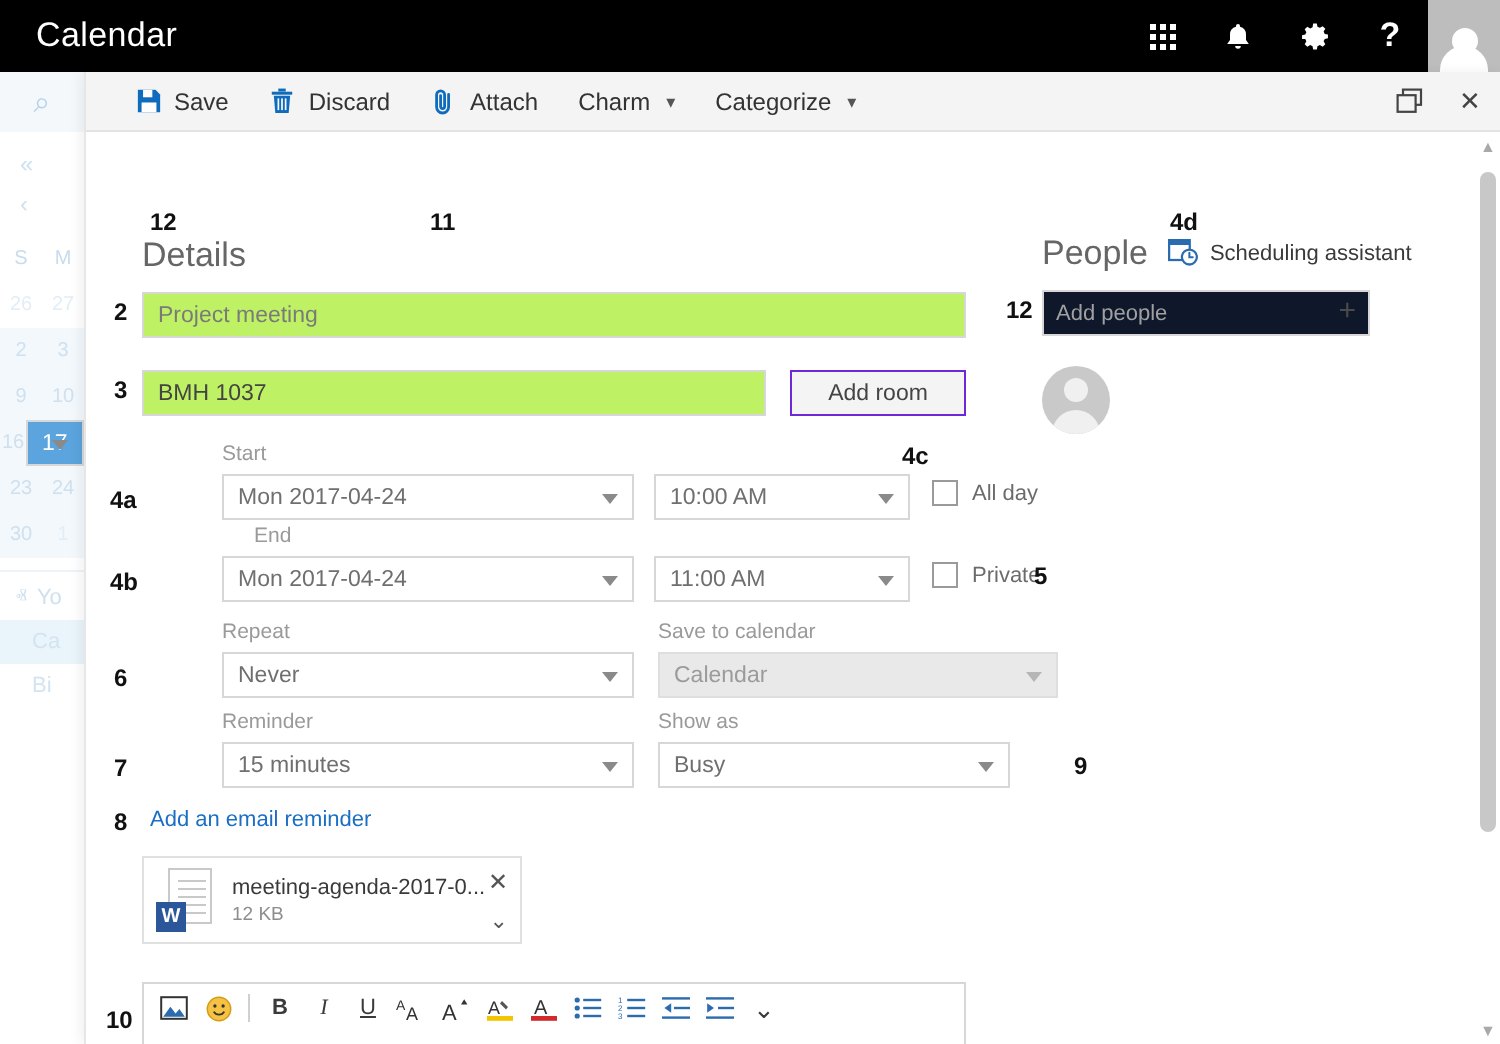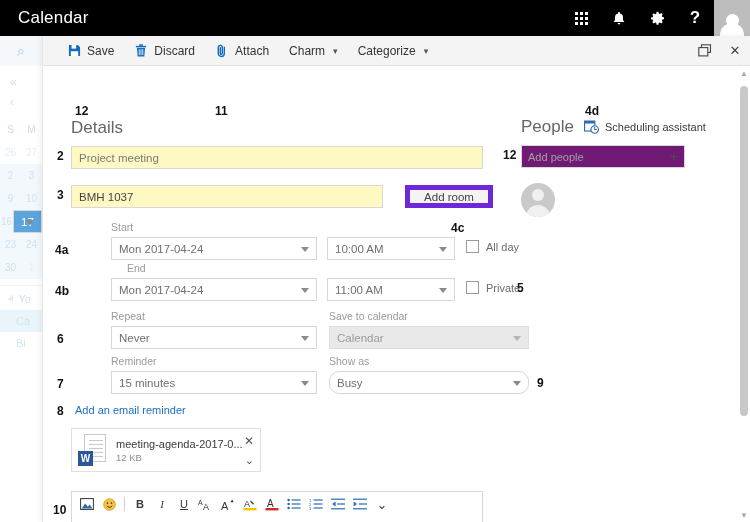--- a/index.html
+++ b/index.html
@@ -88,28 +88,28 @@
   .scrollbar .thumb { position:absolute; left:3px; top: 20px; width: 8px; height: 330px; background:#c8c8c8; border-radius:4px; cursor:pointer;}
 
   
   .num {
     position:absolute; font-size: 12px; font-weight: bold; color:#111111;
   }
 
   .sect-title { font-size: 17px; color:#666666; font-weight:400; }
 
   .fld {
-    width: 412px; height: 23px; border: 1px solid #d7d7d7; background:#fef9c3;
+    width: 412px; height: 23px; border: 1px solid #d7d7d7; background:#bef264;
     font-size: 11.5px; color:#7a7a7a; padding: 0 7px; display:flex; align-items:center;
   }
   .fld.val { color:#444444; }
   .lbl { font-size: 10.5px; color:#9a9a9a; margin-bottom: 3px; }
 
   .btn-room {
-    width: 88px; height: 23px; border:5px solid #6d28d9; background:#f4f4f4;
+    width: 88px; height: 23px; border:1px solid #6d28d9; background:#f4f4f4;
     font-size: 11.5px; color:#444444; display:flex; align-items:center; justify-content:center; cursor:pointer;
   }
 
   .sel {
     height: 23px; border:1px solid #d7d7d7; background:#ffffff;
     font-size: 11.5px; color:#6f6f6f; padding: 0 20px 0 7px; display:flex; align-items:center;
     position:relative; cursor:pointer;
   }
   .sel::after {
     content:""; position:absolute; right: 7px; top: 9px;
@@ -150,21 +150,21 @@
     font-size: 11px; color:#3a3a3a; cursor:pointer;
   }
   .esep { width:1px; height: 14px; background:#d0d0d0; margin: 0 4px; }
   .ebody { padding: 8px 10px; font-size: 11.5px; color:#3a3a3a; min-height: 30px; }
 
   
   .people-head { display:flex; align-items:center; gap:10px; }
   .people-title { font-size: 17px; color:#666666; font-weight:400; }
   .sched { display:flex; align-items:center; gap:6px; font-size: 11px; color:#3a3a3a; cursor:pointer; }
   .addppl {
-    width: 164px; height: 23px; border:1px solid #d7d7d7; background:#701a75;
+    width: 164px; height: 23px; border:1px solid #d7d7d7; background:#0f172a;
     display:flex; align-items:center; padding: 0 6px; position:relative;
     font-size: 11px; color:#a0a0a0;
   }
   .person { display:flex; align-items:center; gap:10px; margin-top: 12px; }
   .pav { width: 34px; height: 34px; border-radius: 50%; background:#c9c9c9; position:relative; overflow:hidden; }
   .pav .h { position:absolute; left: 11px; top: 6px; width: 12px; height: 12px; border-radius:50%; background:#f0f0f0; }
   .pav .b { position:absolute; left: 5px; bottom: -2px; width: 24px; height: 14px; border-radius: 12px 12px 0 0; background:#f0f0f0; }
   .pname { font-size: 12.5px; color:#2f2f2f; line-height: 16px; }
   .prole { font-size: 10.5px; color:#868686; line-height: 14px; }
 </style>
@@ -335,21 +335,21 @@
     <div class="num" style="left:172px; top:38px;">11</div>
 
     <div style="position:absolute; left:28px; top:52px;" class="sect-title">Details</div>
 
     <div class="num" style="left:14px; top:83px;">2</div>
     <div style="position:absolute; left:28px; top:80px;">
       <div class="fld" title="Add a title">Project meeting</div>
     </div>
 
     <div class="num" style="left:14px; top:122px;">3</div>
-    <div style="position:absolute; left:28px; top:119px; display:flex; gap:22px; align-items:flex-end;">
+    <div style="position:absolute; left:28px; top:119px; display:flex; gap:12px; align-items:flex-end;">
       <div class="fld val" style="width:312px;" title="Add a location or a room">BMH 1037</div>
       <div class="btn-room">Add room</div>
     </div>
 
     <div style="position:absolute; left:68px; top:155px;" class="lbl">Start</div>
     <div class="num" style="left:12px; top:177px;">4a</div>
     <div style="position:absolute; left:68px; top:171px; display:flex; gap:10px; align-items:center;">
       <div class="sel" style="width:206px;">Mon 2017-04-24</div>
       <div class="sel" style="width:128px;">10:00 AM</div>
     </div>
@@ -381,21 +381,21 @@
       <div class="sel disabled" style="width:200px;">Calendar</div>
     </div>
 
     <div style="position:absolute; left:68px; top:289px;" class="lbl">Reminder</div>
     <div class="num" style="left:14px; top:311px;">7</div>
     <div style="position:absolute; left:68px; top:305px;">
       <div class="sel" style="width:206px;">15 minutes</div>
     </div>
     <div style="position:absolute; left:286px; top:289px;" class="lbl">Show as</div>
     <div style="position:absolute; left:286px; top:305px;">
-      <div class="sel" style="width:200px;border-radius:10px;">Busy</div>
+      <div class="sel" style="width:176px;">Busy</div>
     </div>
     <div class="num" style="left:494px; top:310px;">9</div>
 
     <div class="num" style="left:14px; top:338px;">8</div>
     <div class="link" style="position:absolute; left:32px; top:338px;">Add an email reminder</div>
 
     <div style="position:absolute; left:28px; top:362px;">
       <div class="attach-tile">
         <div class="doc-ico">
           <div class="doc-page">

